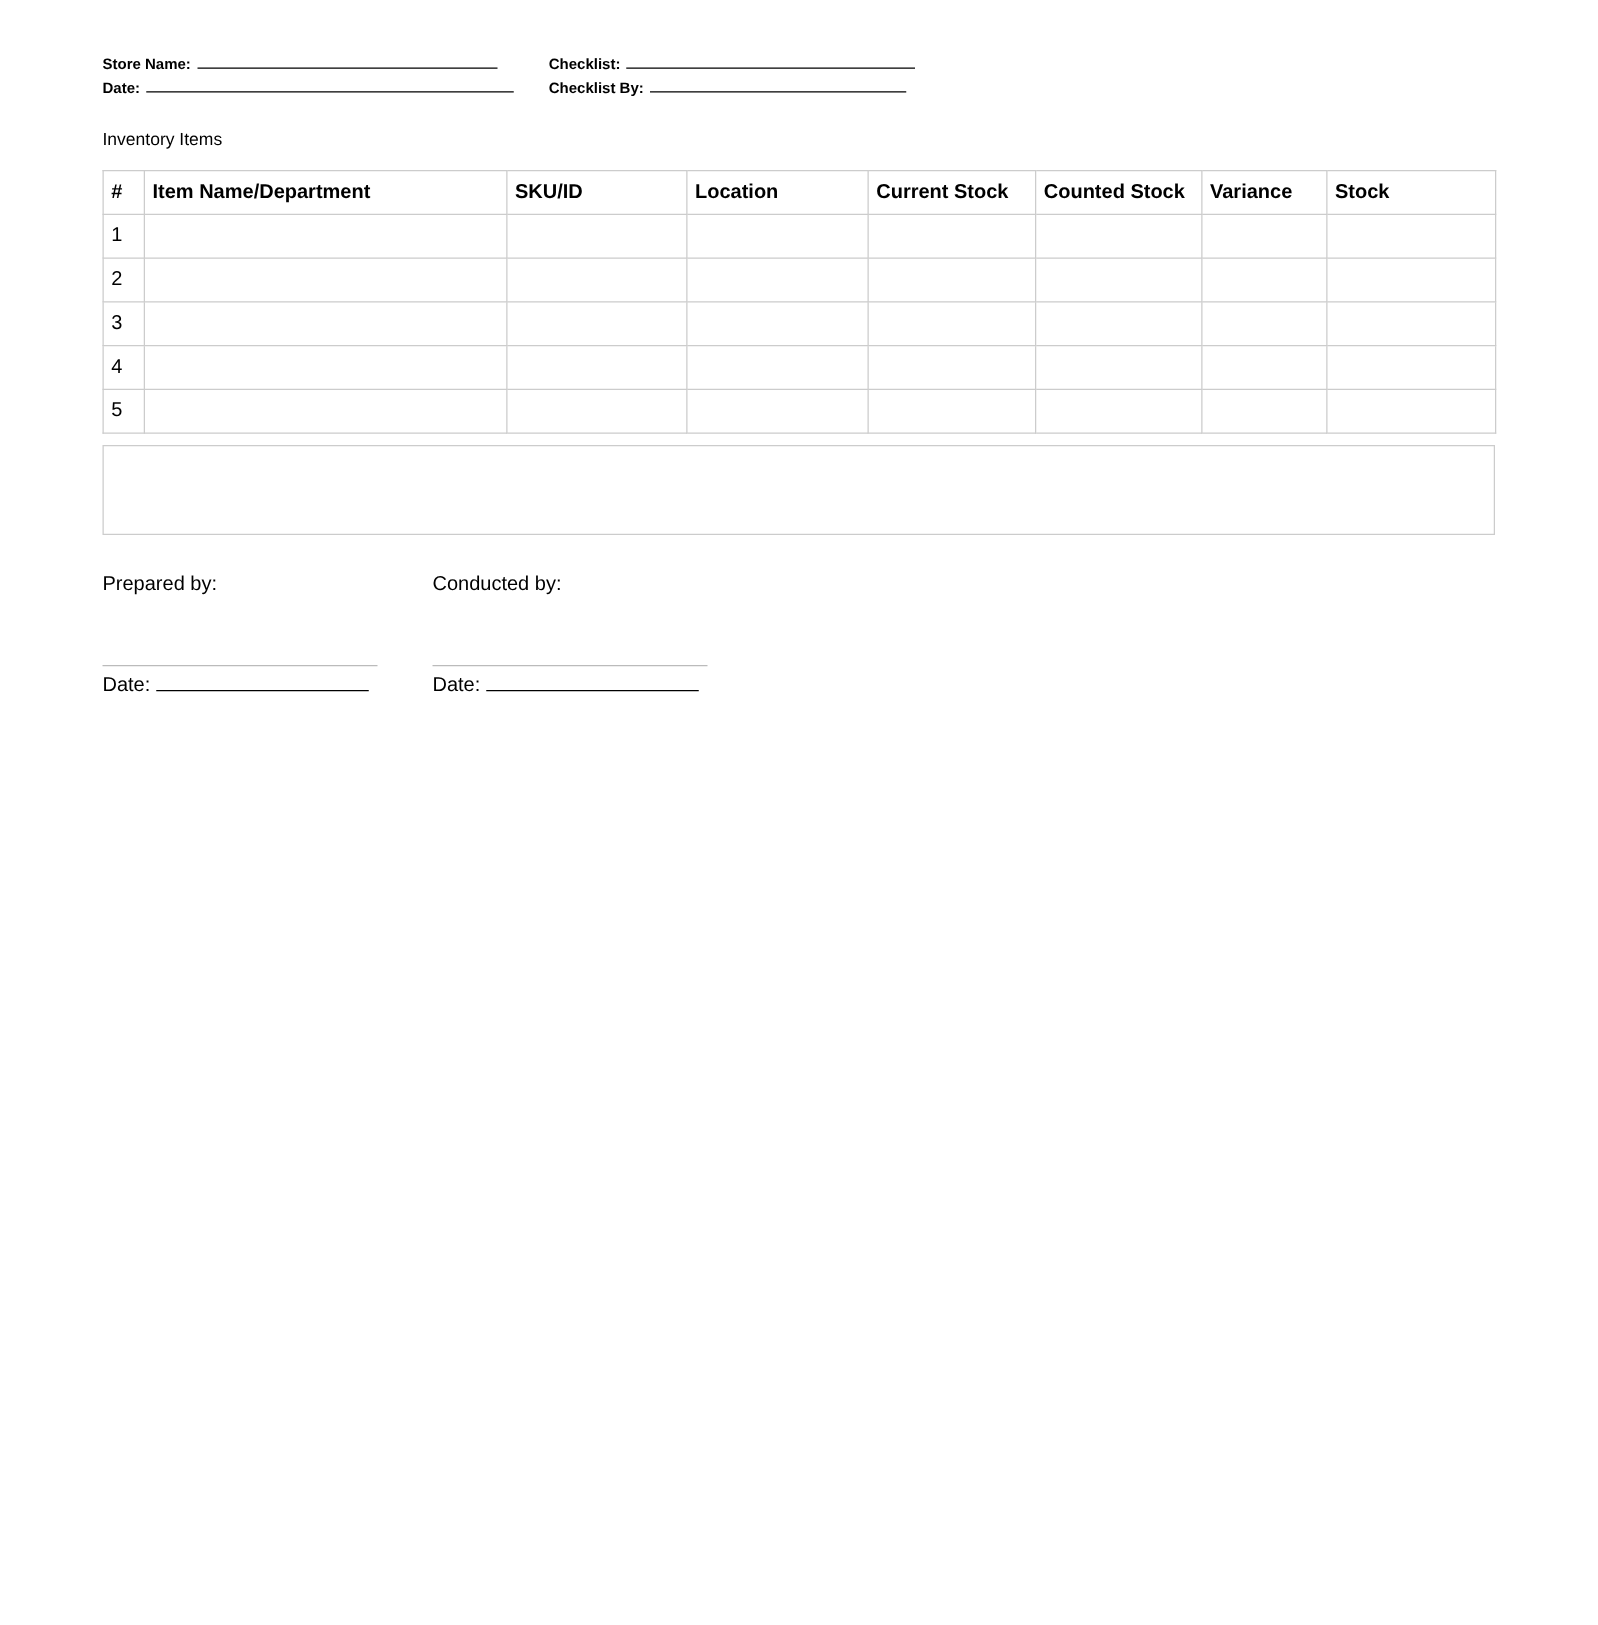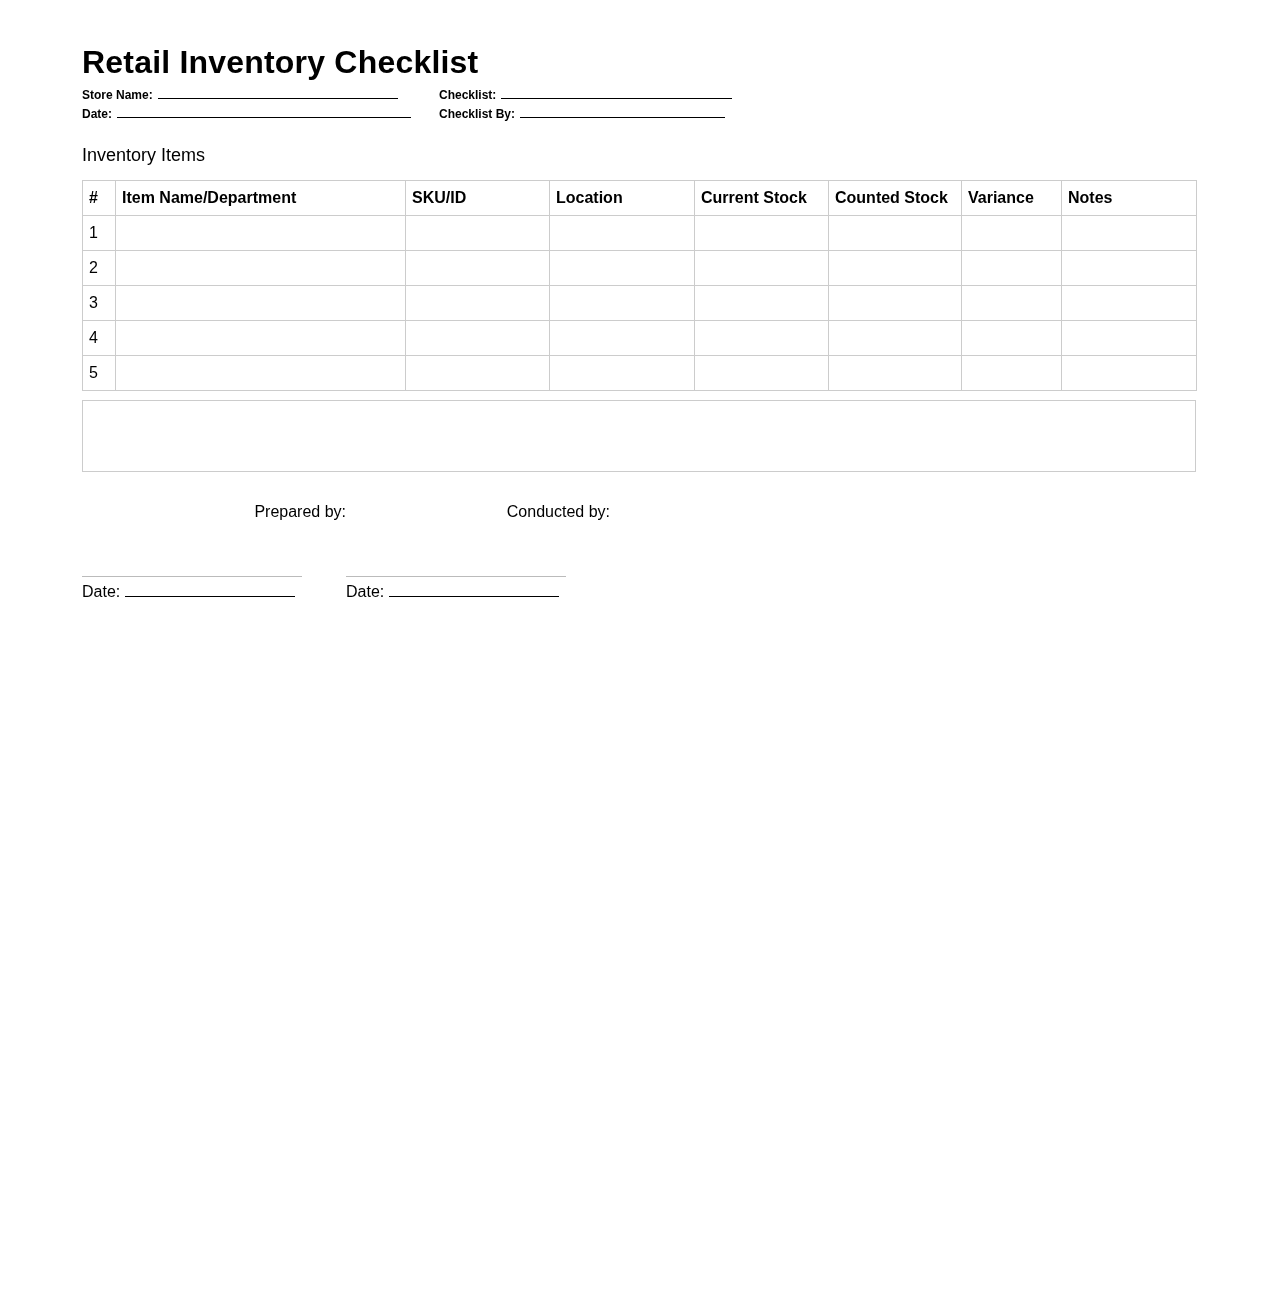--- a/index.html
+++ b/index.html
@@ -12,47 +12,46 @@
   .page { position: absolute; left: 82px; top: 40px; width: 1114px; }
   h1 {
     margin: 0; font-size: 32px; font-weight: bold; line-height: 44px;
     letter-spacing: 0.2px;
   }
   .meta { margin-top: 1px; font-size: 12px; font-weight: bold; line-height: 18px; }
   .meta-row { display: flex; }
   .meta-cell { display: flex; align-items: baseline; }
   .meta-cell.left { width: 357px; }
   .blank { display: inline-block; border-bottom: 1px solid #000; height: 13px; margin-left: 5px; }
-  .section-title { font-size: 18px; font-weight: normal; margin: 0; line-height: 22px; }
+  .section-title { font-size: 14px; font-weight: normal; margin: 0; line-height: 22px; }
   .sec1 { margin-top: 21px; }
   table {
     border-collapse: collapse; margin-top: 14px; width: 1114px; table-layout: fixed;
   }
   th, td {
     border: 1px solid #cccccc; height: 34px; padding: 0 6px; text-align: left;
     font-size: 16px; vertical-align: middle;
   }
   th { font-weight: bold; }
   td { font-weight: normal; }
   .sec2 { margin-top: 21px; }
   .notes-box {
     margin-top: 9px; width: 1112px; height: 70px; border: 1px solid #cccccc;
   }
   .sigs { display: flex; margin-top: 31px; }
-  .sig { width: 264px; text-align: right; }
+  .sig { width: 264px; }
   .sig-label { font-size: 16px; line-height: 18px; }
   .sig-line { margin-top: 55px; width: 220px; border-top: 1px solid #bbbbbb; }
   .sig-date { margin-top: 6px; font-size: 16px; line-height: 18px; display: flex; align-items: baseline; }
   .sig-date .blank { width: 170px; }
 </style>
 </head>
 <body>
 
 <div class="page">
-  <h1>Retail Inventory Checklist</h1>
 
   <div class="meta">
     <div class="meta-row">
       <div class="meta-cell left">
         <span>Store Name:</span>
         <span class="blank" style="width:240px"></span>
       </div>
       <div class="meta-cell">
         <span>Checklist:</span>
         <span class="blank" style="width:231px"></span>
@@ -85,21 +84,21 @@
     </colgroup>
     <thead>
       <tr>
         <th>#</th>
         <th>Item Name/Department</th>
         <th>SKU/ID</th>
         <th>Location</th>
         <th>Current Stock</th>
         <th>Counted Stock</th>
         <th>Variance</th>
-        <th>Notes</th>
+        <th>Stock</th>
       </tr>
     </thead>
     <tbody>
       <tr>
         <td>1</td>
         <td></td>
         <td></td>
         <td></td>
         <td></td>
         <td></td>

